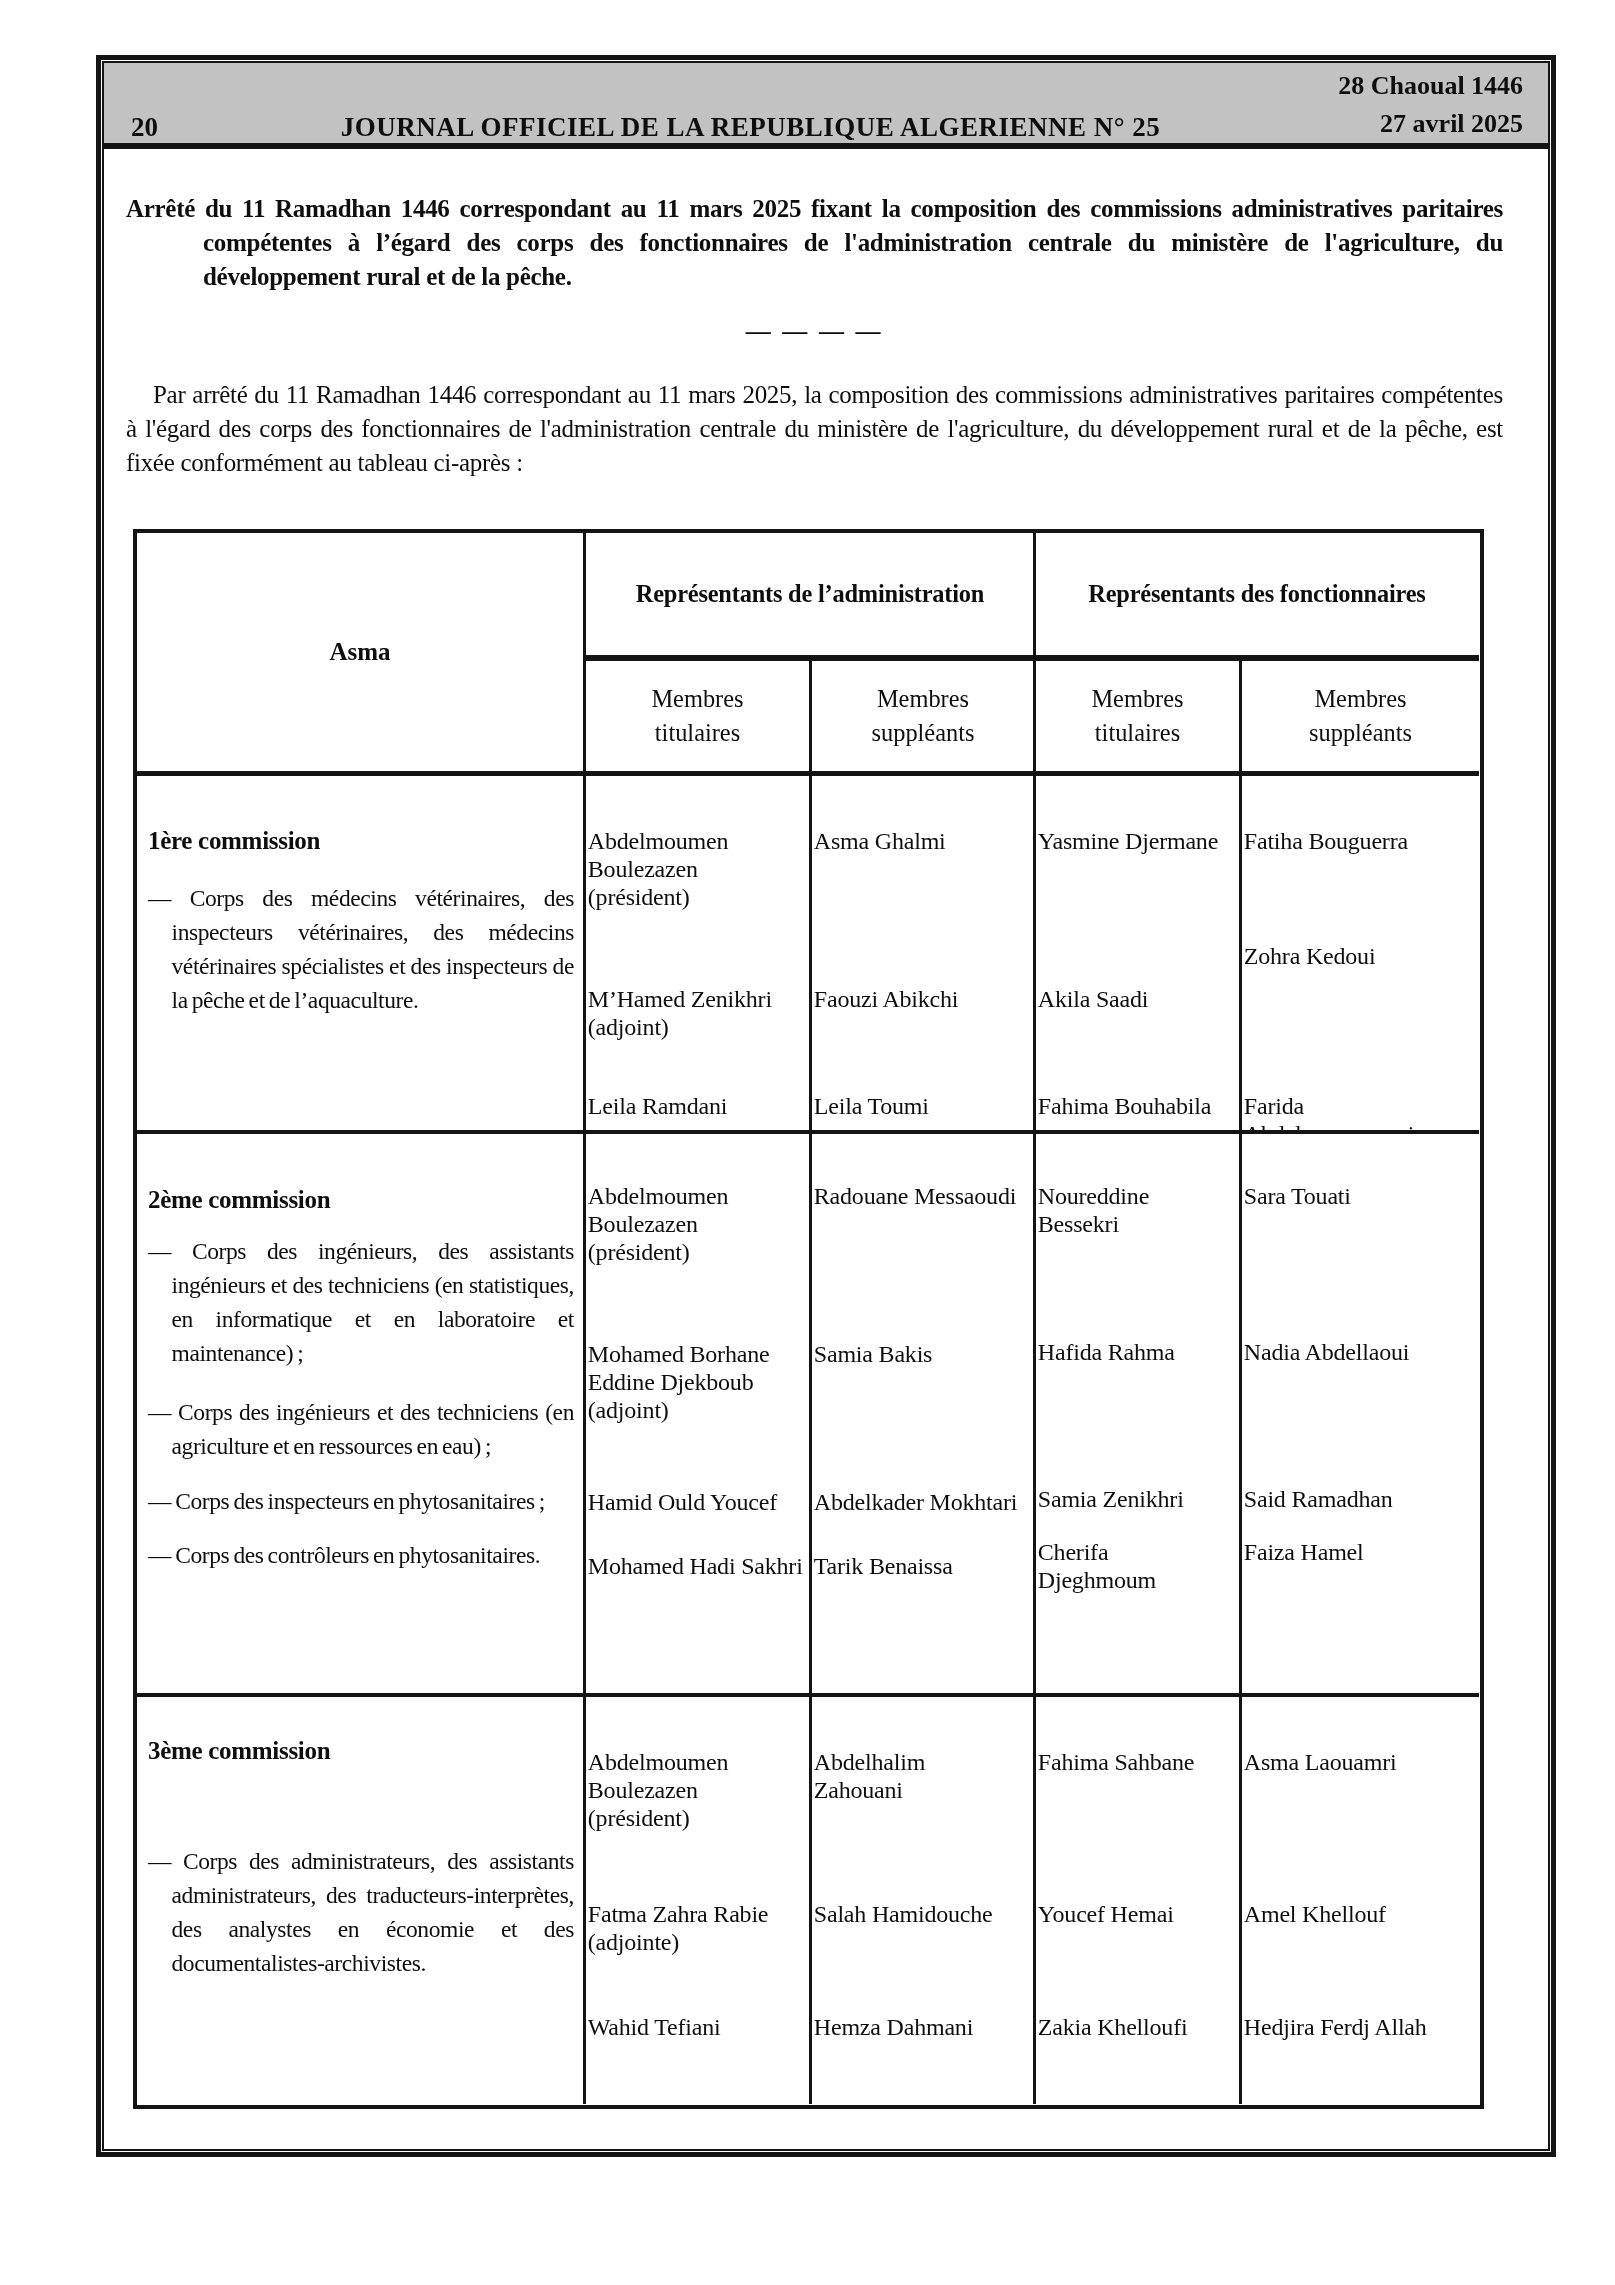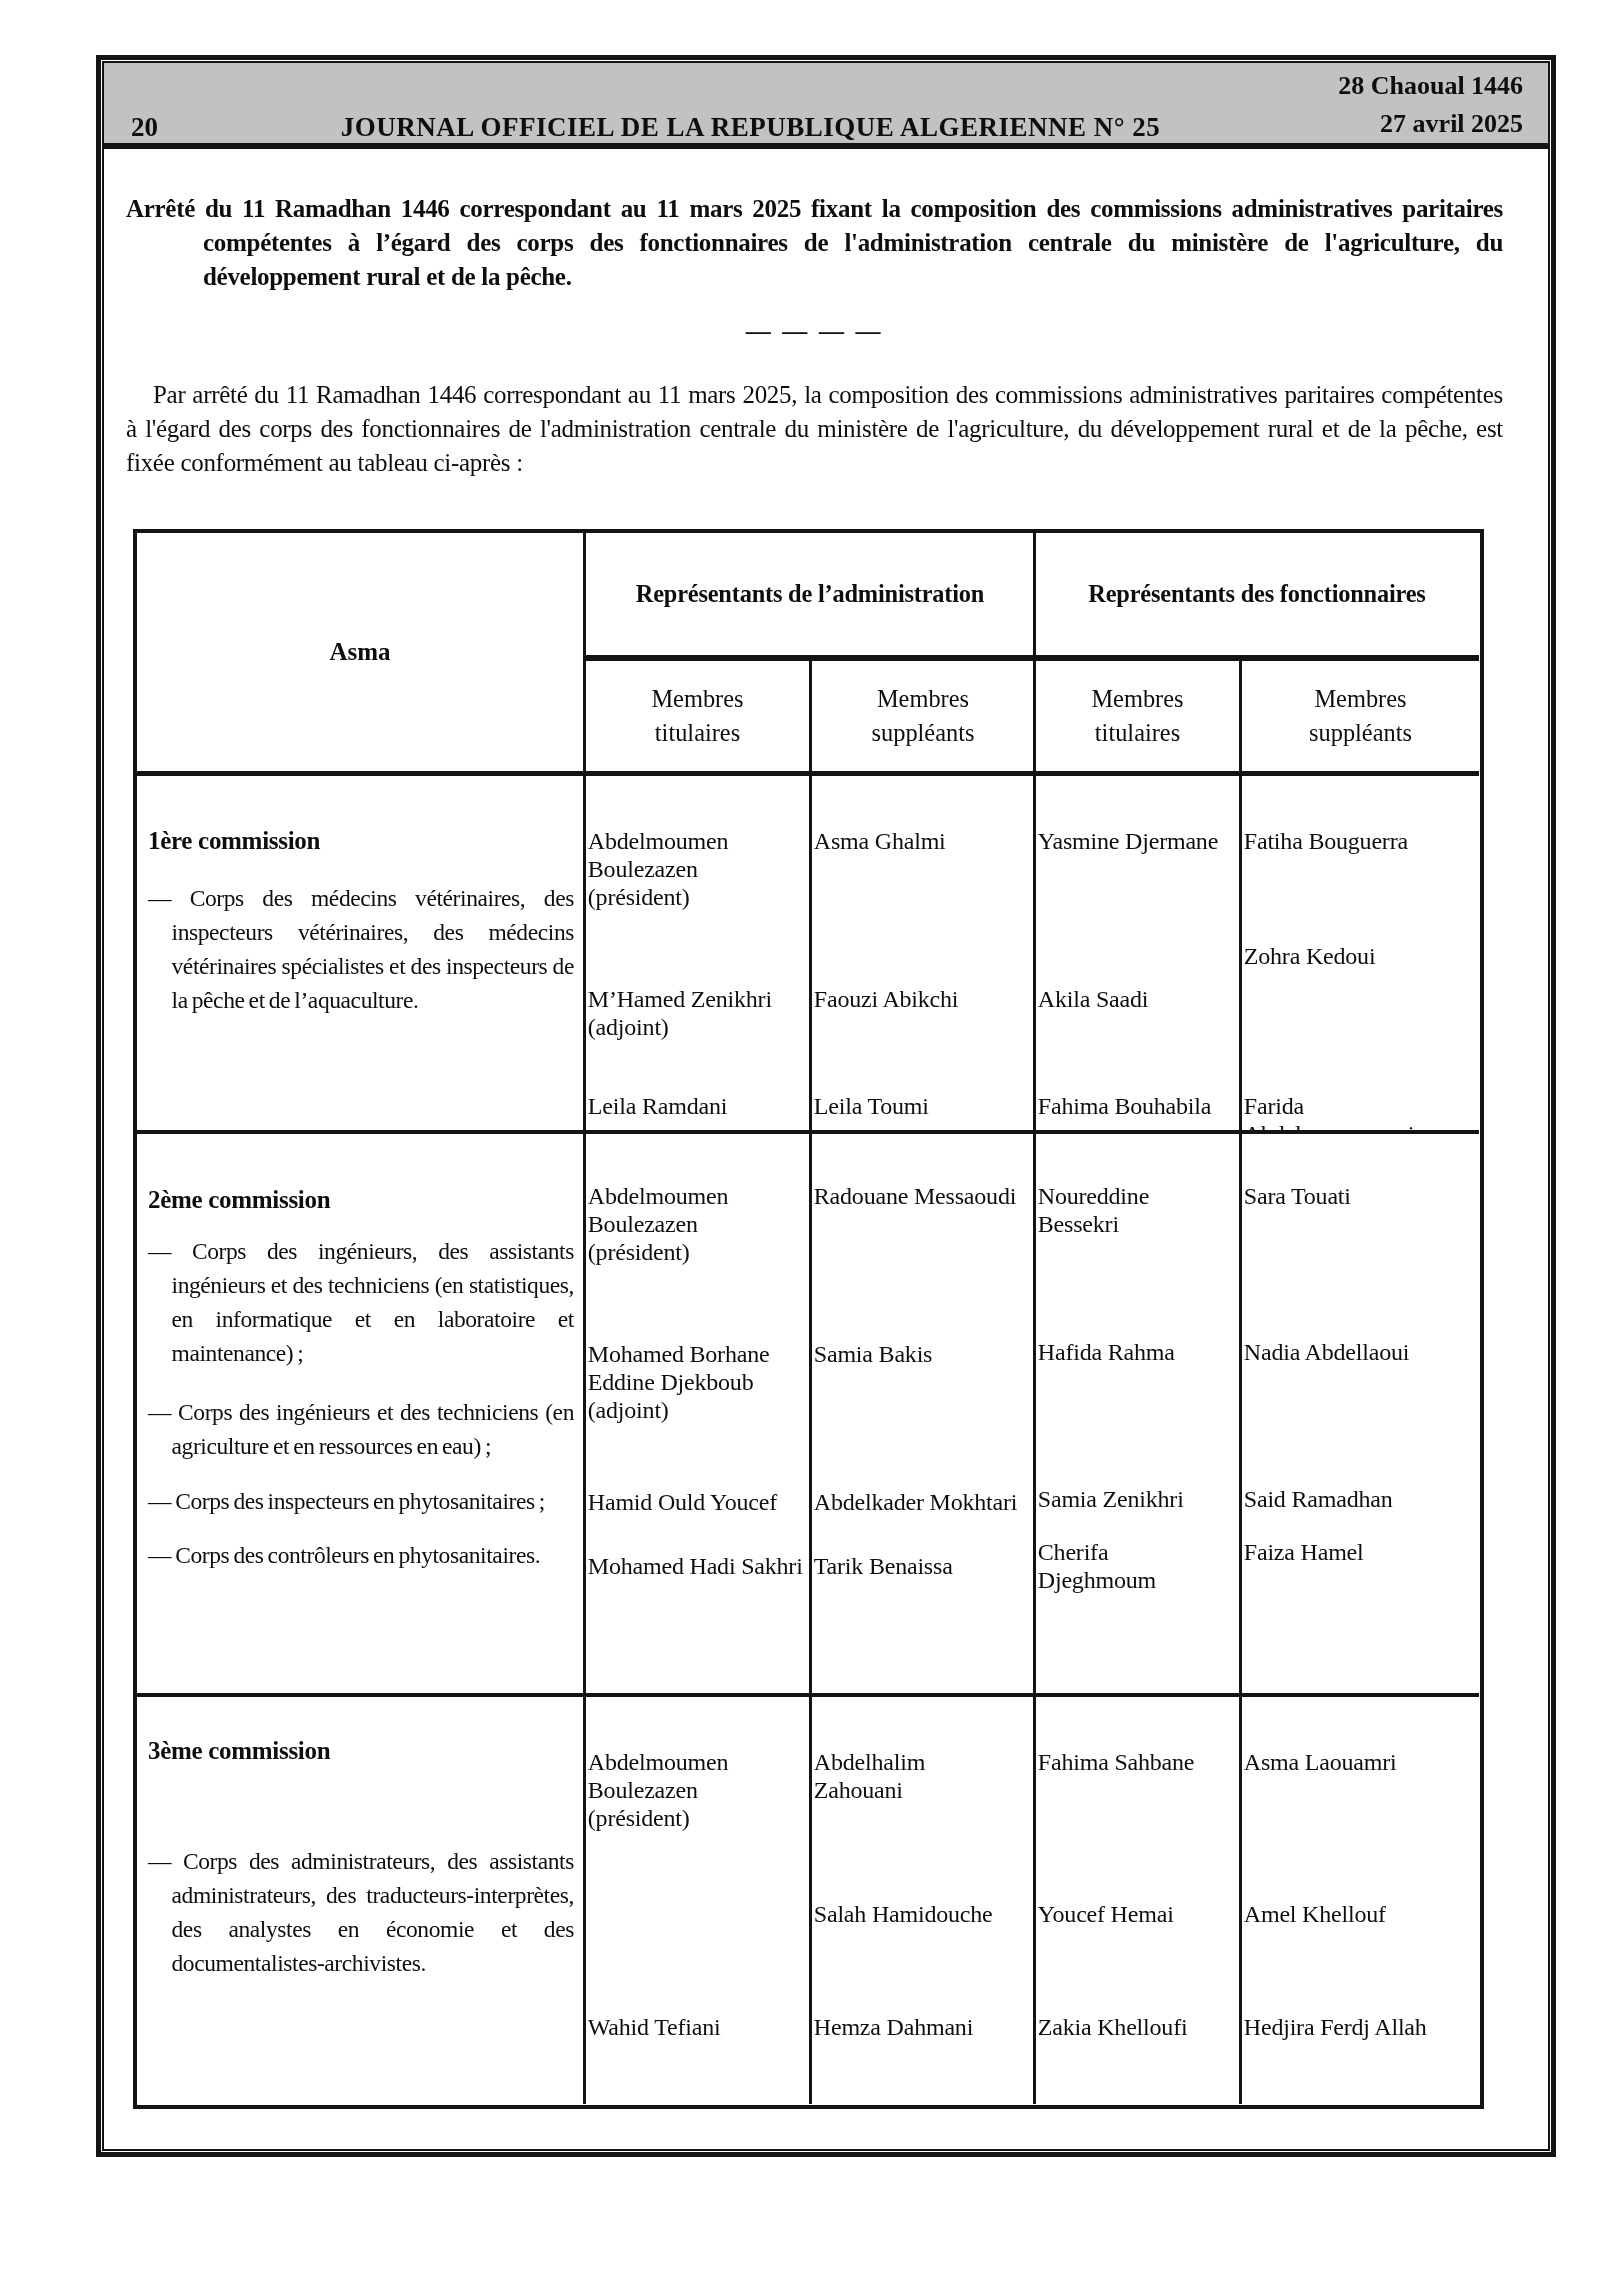--- a/index.html
+++ b/index.html
@@ -159,20 +159,22 @@
   </div>
 
   <div class="cell" style="left:0;top:1163px;width:446px;height:408px;">
     <div class="commission" style="top:41px;">3ème commission</div>
     <div class="corps-item" style="top:148px;">— Corps des administrateurs, des assistants administrateurs, des traducteurs-interprètes, des analystes en économie et des documentalistes-archivistes.</div>
   </div>
   <div class="cell" style="left:449px;top:1163px;width:223px;height:408px;">
     <div class="name" style="top:52px;">Abdelmoumen
 Boulezazen
 (président)</div>
+    <div class="name" style="top:204px;">Fatma Zahra Rabie
+(adjointe)</div>
     <div class="name" style="top:317px;">Wahid Tefiani</div>
   </div>
   <div class="cell" style="left:675px;top:1163px;width:222px;height:408px;">
     <div class="name" style="top:52px;">Abdelhalim
 Zahouani</div>
     <div class="name" style="top:204px;">Salah Hamidouche</div>
     <div class="name" style="top:317px;">Hemza Dahmani</div>
   </div>
   <div class="cell" style="left:1105px;top:1163px;width:237px;height:408px;">
     <div class="name" style="top:52px;">Asma Laouamri</div>

